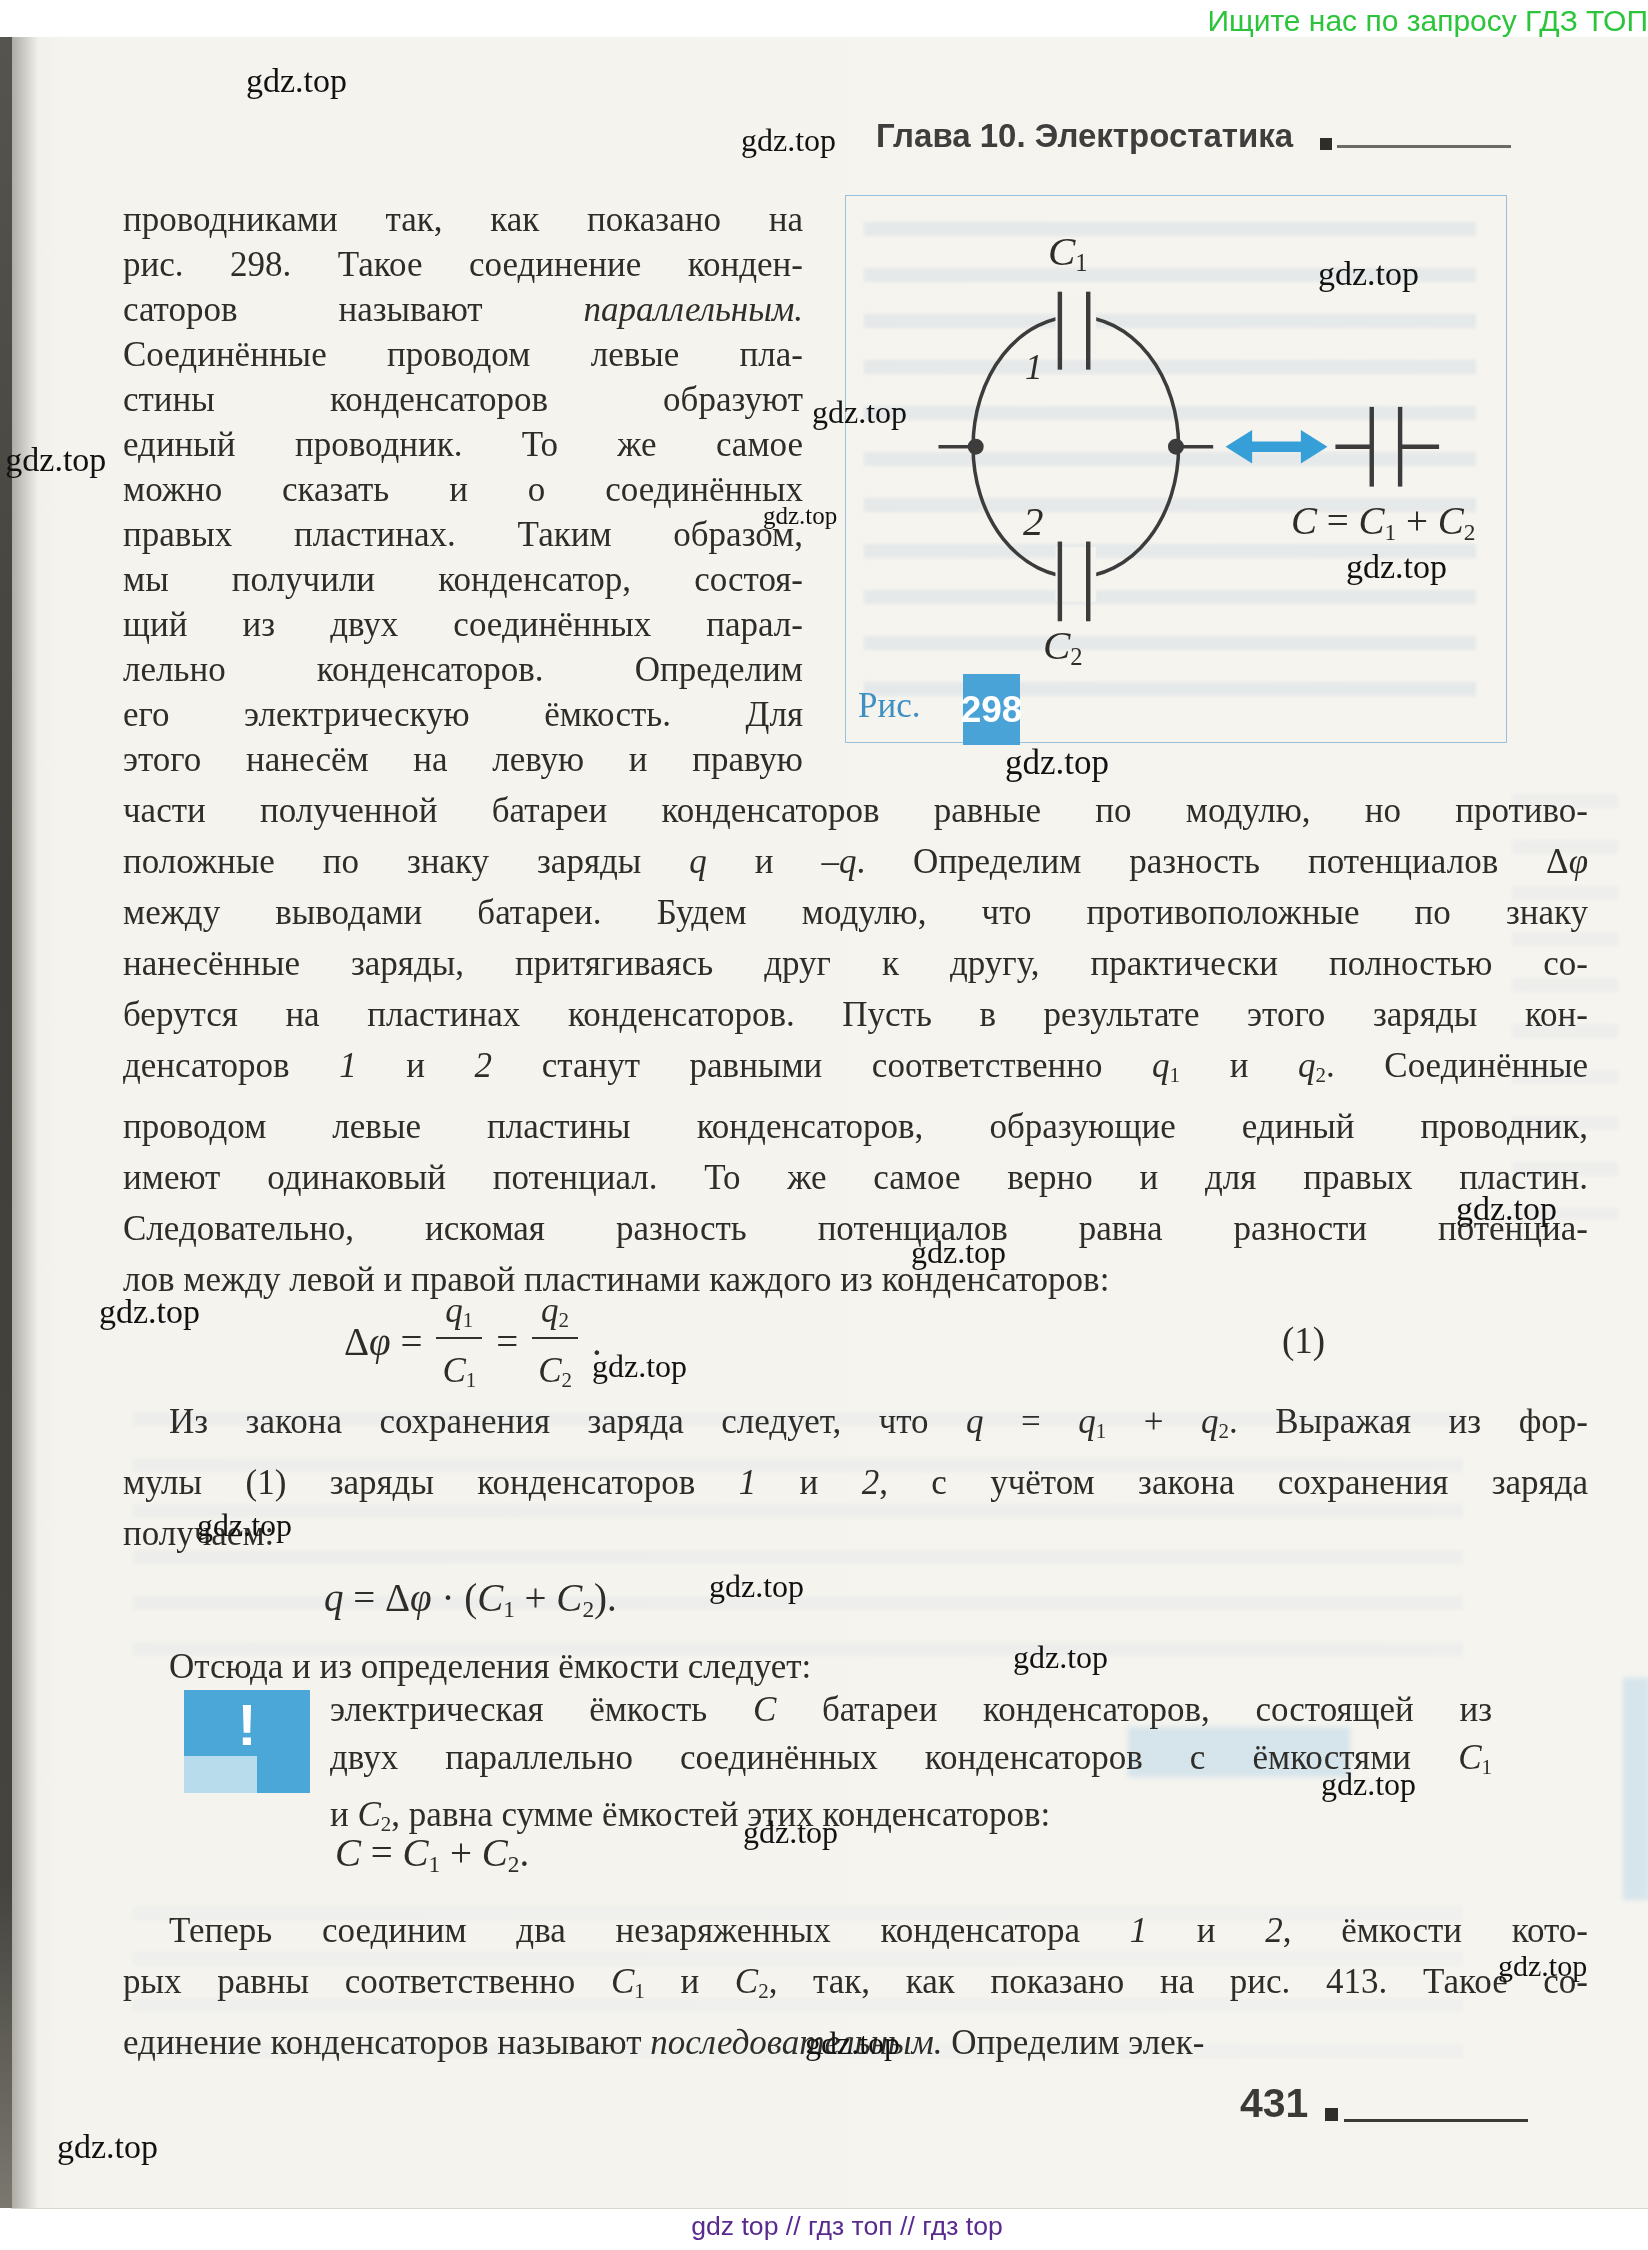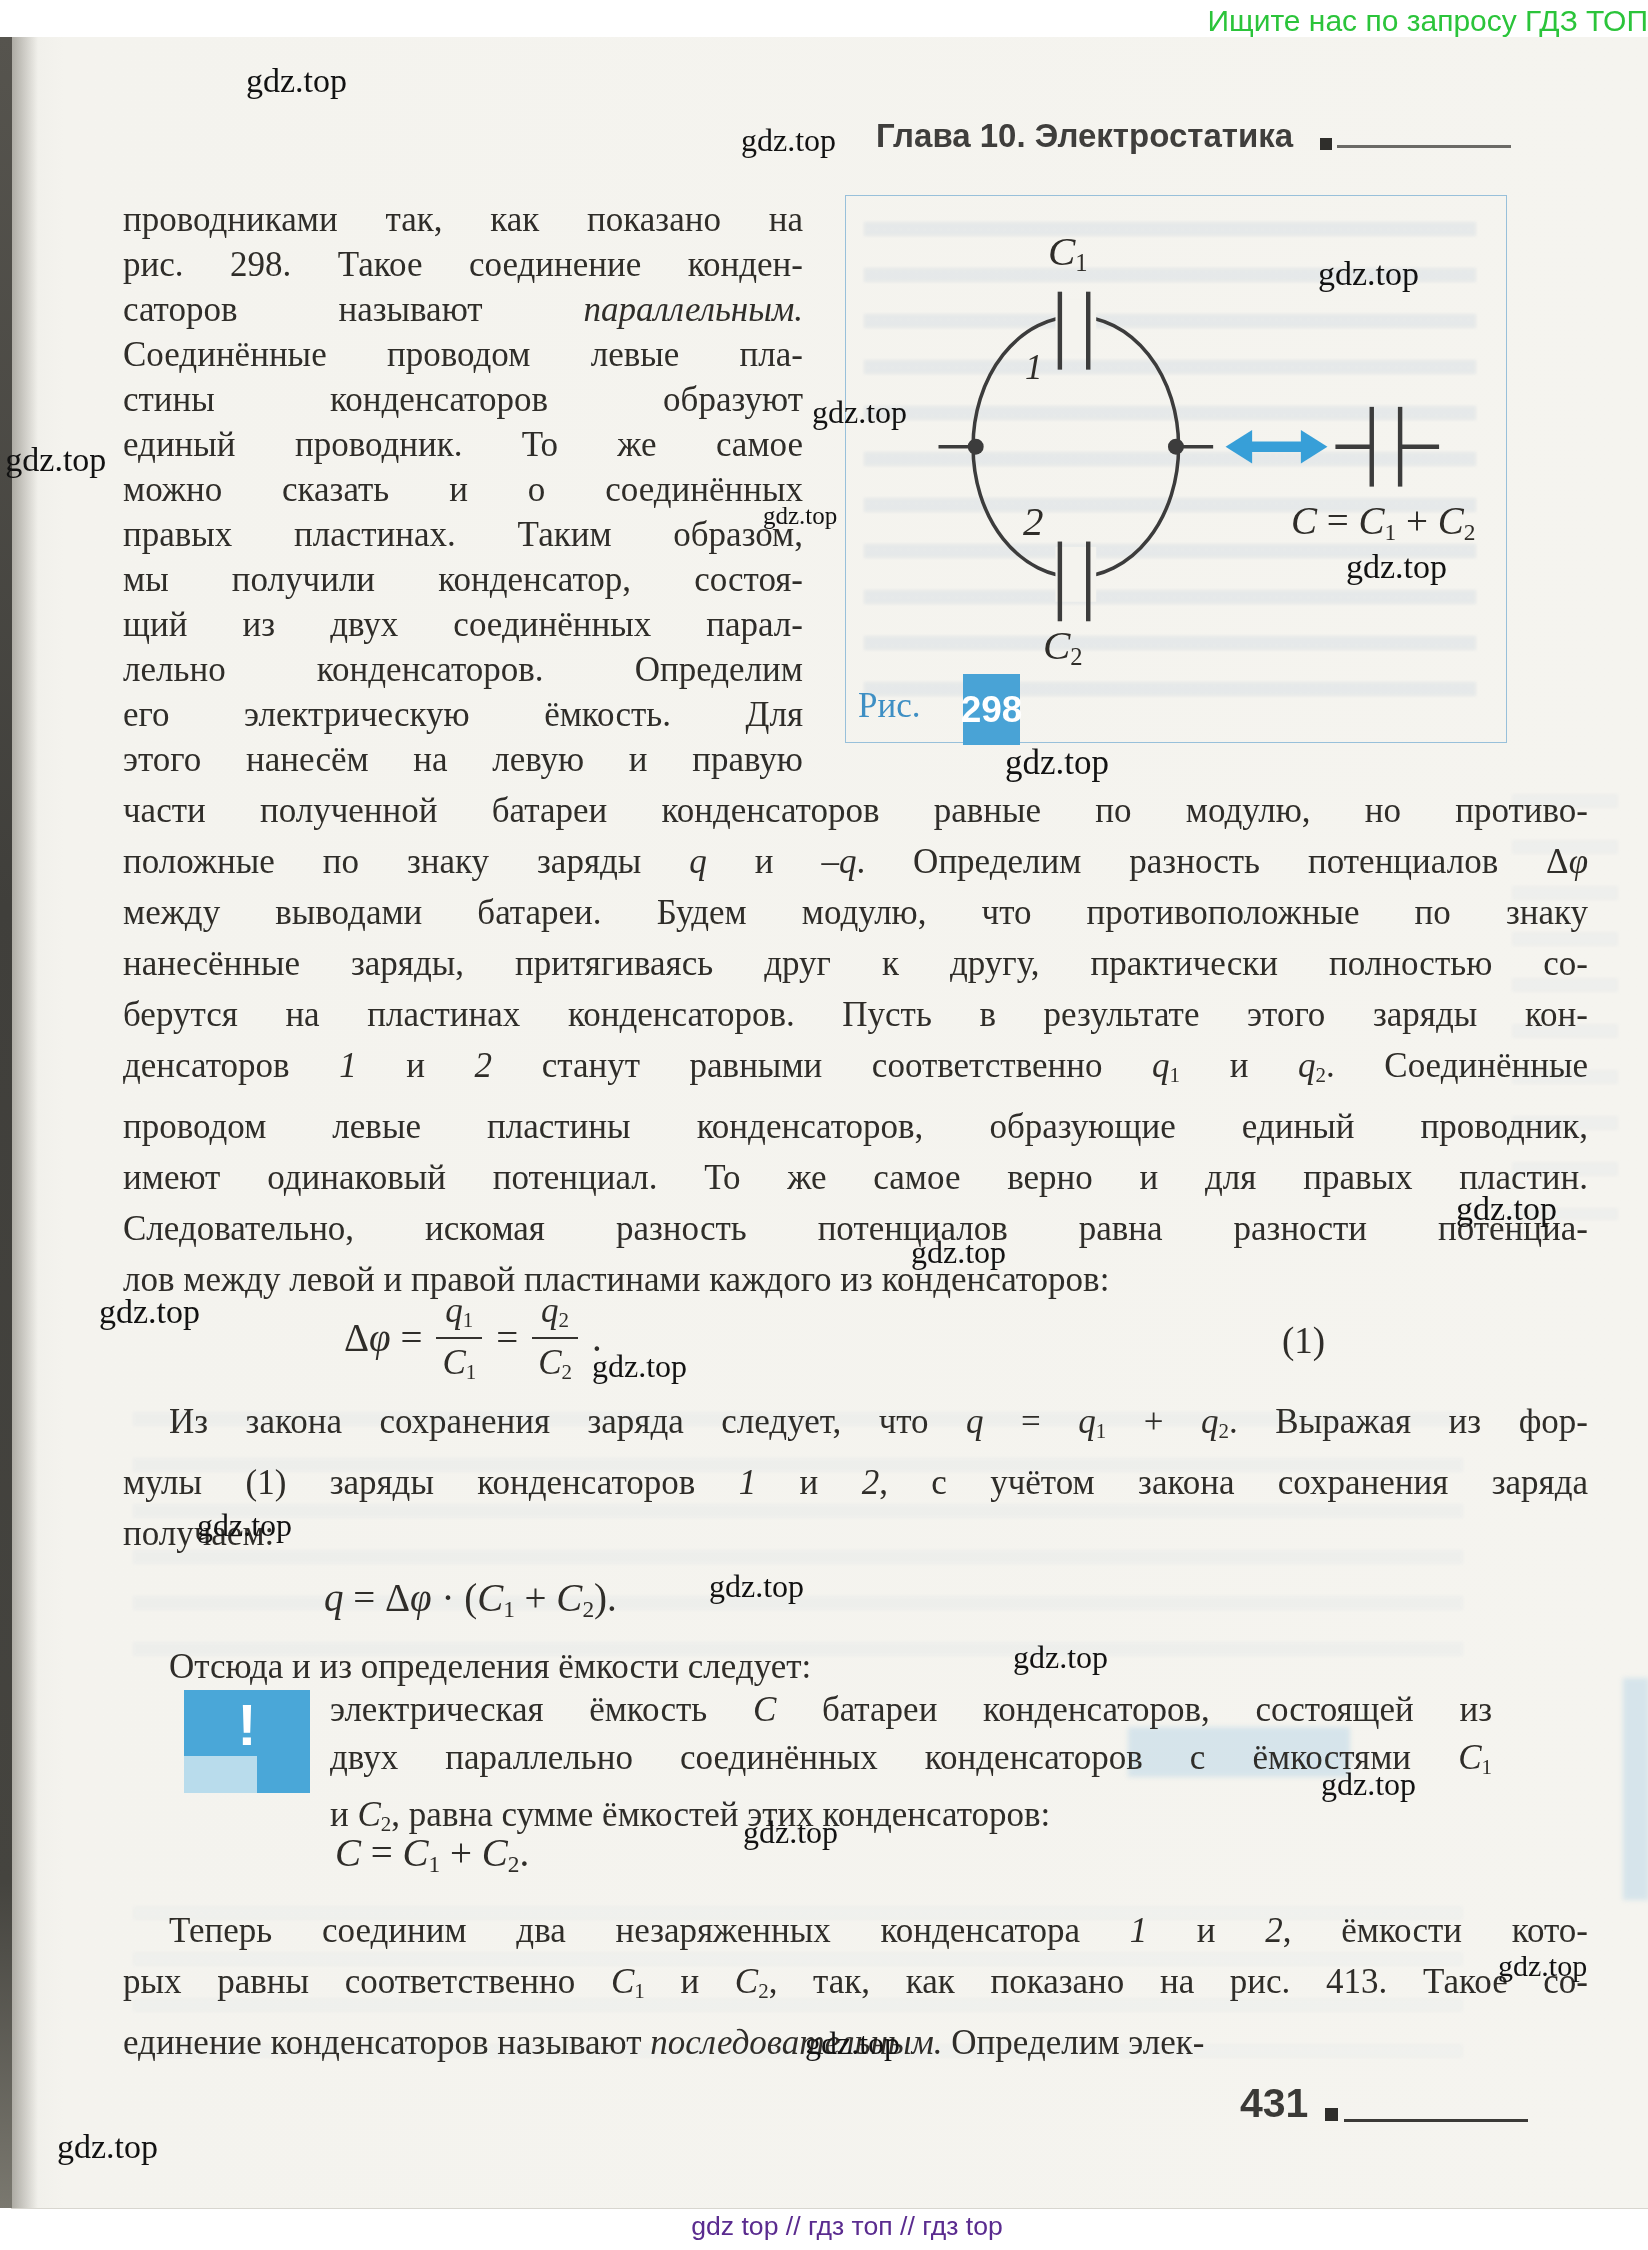--- a/index.html
+++ b/index.html
@@ -35,21 +35,21 @@
   .leftcol{position:absolute;left:123px;top:197px;width:680px;font-size:35px;line-height:45px;z-index:10;}
   .par{position:absolute;left:123px;width:1465px;font-size:35px;z-index:10;}
   .par1{top:785px;line-height:51px;}
   .par2{top:1396px;line-height:51px;}
   .par3{top:1905px;line-height:51px;}
   .lead-in{position:absolute;left:123px;top:1647px;width:1465px;font-size:35px;z-index:10;text-indent:46px;}
   .it{font-style:italic;}
   .sb{font-size:.6em;vertical-align:-0.24em;}
   
   .eq1{position:absolute;left:344px;top:1291px;display:flex;align-items:center;font-size:39px;z-index:10;}
-  .frac{display:inline-flex;flex-direction:column;align-items:center;margin:0 14px;font-size:35px;}
+  .frac{display:inline-flex;flex-direction:column;align-items:center;margin:0 14px;font-size:35px;gap:8px;}
   .fn{border-bottom:2.7px solid #35332f;padding:0 8.9px 3.5px;}
   .fd{padding-top:4.4px;}
   .eqnum{position:absolute;left:1282px;top:1319px;font-size:37px;z-index:10;}
   .eq2{position:absolute;left:324px;top:1575px;font-size:39px;z-index:10;}
   .co-formula{position:absolute;left:335px;top:1830px;font-size:39px;z-index:10;}
   
   .co-icon{position:absolute;left:184px;top:1690px;width:126px;height:103px;background:#4aa7d8;z-index:10;}
   .co-icon::after{content:"";position:absolute;left:0;bottom:0;width:58%;height:36%;background:#b9dcec;}
   .co-bang{position:absolute;left:0;top:1.8px;width:100%;text-align:center;
            font-family:"Liberation Sans","DejaVu Sans",sans-serif;font-size:57px;font-weight:bold;color:#ffffff;}

